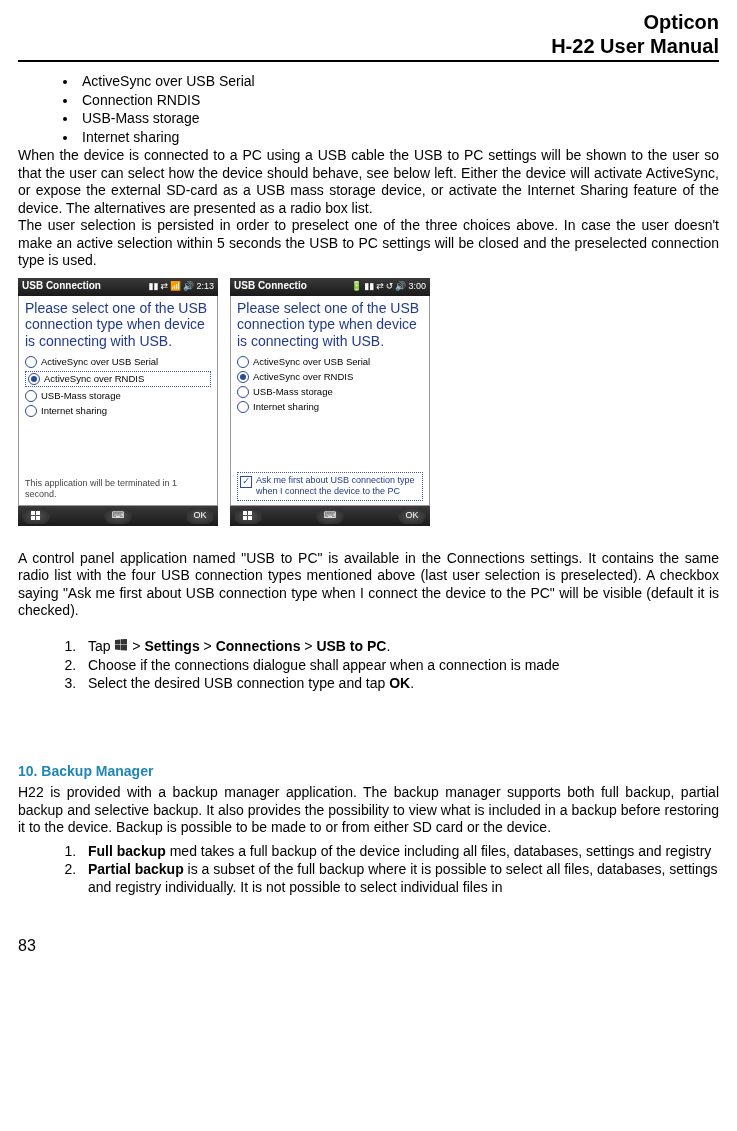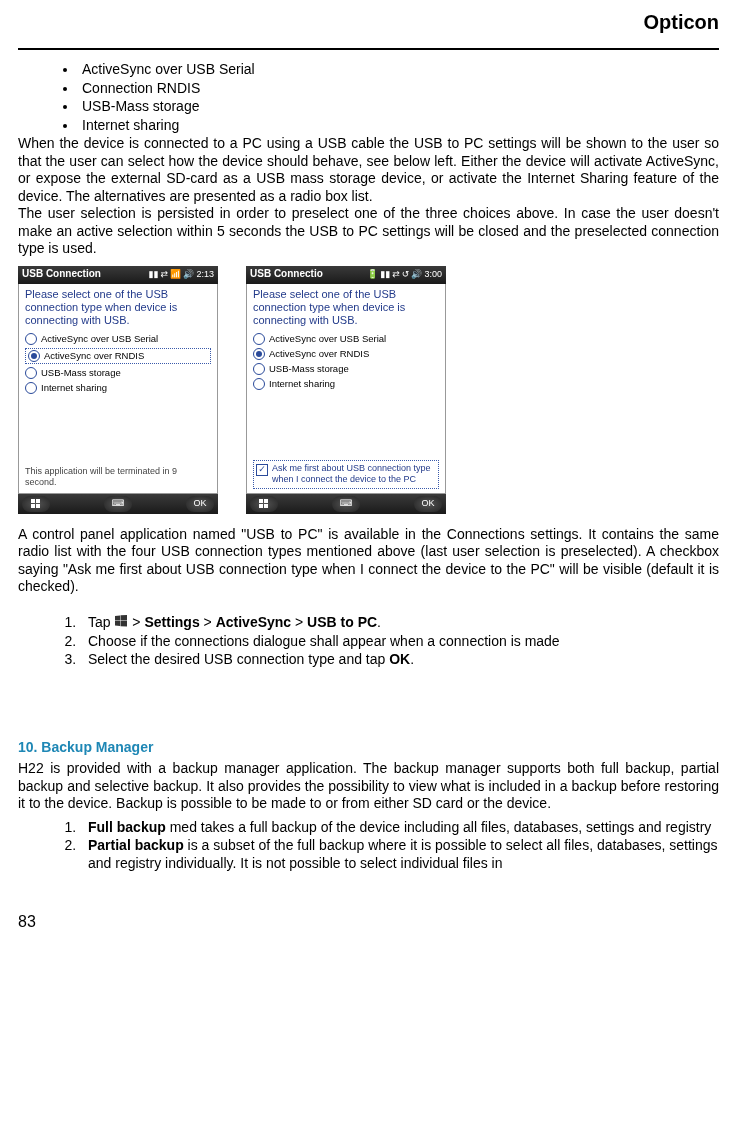--- a/index.html
+++ b/index.html
@@ -11,32 +11,32 @@
     padding: 10px 18px 20px 18px;
     width: 737px;
     box-sizing: border-box;
     line-height: 1.25;
   }
   .header {
     text-align: right;
     font-weight: bold;
     font-size: 20px;
     border-bottom: 2px solid #000;
-    padding-bottom: 14px;
+    padding-bottom: 2px;
     margin-bottom: 11px;
     line-height: 1.2;
   }
   ul.topbullets {
     list-style: disc;
     margin: 0 0 0 40px;
     padding: 0 0 0 20px;
   }
   ul.topbullets li { padding-left: 4px; margin: 1px 0; }
   p { margin: 0; text-align: justify; }
-  .screenshots { display: flex; gap: 28px; margin: 8px 0 10px 0; }
+  .screenshots { display: flex; gap: 12px; margin: 8px 0 10px 0; }
   .phone {
     width: 200px;
     font-family: Tahoma, Arial, sans-serif;
     font-size: 10px;
     color: #000;
   }
   .titlebar {
     background: linear-gradient(#3a3a3a, #1a1a1a);
     color: #fff;
     display: flex;
@@ -50,21 +50,21 @@
   .tb-icons span { font-size: 9px; }
   .phone-body {
     border: 1px solid #999;
     border-top: none;
     height: 210px;
     padding: 4px 6px;
     background: #fff;
     position: relative;
     box-sizing: border-box;
   }
-  .phone-instr { font-size: 11px; color: #223a8a; margin-bottom: 6px; line-height: 1.2; }
+  .phone-instr { font-size: 14px; color: #223a8a; margin-bottom: 6px; line-height: 1.2; }
   .radio-row { display: flex; align-items: center; gap: 4px; margin: 3px 0; font-size: 9.5px; }
   .radio { width: 10px; height: 10px; border: 1px solid #2a4a9a; border-radius: 50%; display: inline-flex; align-items: center; justify-content: center; }
   .radio.sel::after { content: ""; width: 6px; height: 6px; background: #2a4a9a; border-radius: 50%; }
   .phone-footer-text { font-size: 9px; color: #444; position: absolute; bottom: 4px; left: 6px; right: 6px; }
   .checkbox-row { position: absolute; bottom: 4px; left: 6px; right: 6px; border: 1px dotted #3a5aaa; padding: 2px; font-size: 9px; color: #223a8a; display: flex; gap: 4px; align-items: flex-start; }
   .chk { width: 10px; height: 10px; border: 1px solid #2a4a9a; background: #fff; display: inline-flex; align-items: center; justify-content: center; font-size: 9px; color: #2a4a9a; flex-shrink: 0; margin-top: 1px;}
   .bottombar {
     background: linear-gradient(#3a3a3a, #1a1a1a);
     height: 20px;
     display: flex;
@@ -88,20 +88,21 @@
   }
   h2.section { color: #1e87b5; font-size: 14px; font-weight: bold; margin: 70px 0 4px 0; }
   .pagenum { margin-top: 40px; font-size: 16px; }
   b { font-weight: bold; }
 </style>
 </head>
 <body>
 
 <div class="header">
   <span>Opticon</span><br>
+  <span>H-22 User Manual</span>
 </div>
 
 <ul class="topbullets">
   <li>ActiveSync over USB Serial</li>
   <li>Connection RNDIS</li>
   <li>USB-Mass storage</li>
   <li>Internet sharing</li>
 </ul>
 
 <p>When the device is connected to a PC using a USB cable the USB to PC settings will be shown to the user so that the user can select how the device should behave, see below left. Either the device will activate ActiveSync, or expose the external SD-card as a USB mass storage device, or activate the Internet Sharing feature of the device. The alternatives are presented as a radio box list.</p>
@@ -131,21 +132,21 @@
           <span>ActiveSync over RNDIS</span>
         </div>
       <div class="radio-row">
           <span class="radio"></span>
           <span>USB-Mass storage</span>
         </div>
       <div class="radio-row">
           <span class="radio"></span>
           <span>Internet sharing</span>
         </div>
-      <div class="phone-footer-text">This application will be terminated in  9 second.</div>
+      <div class="phone-footer-text">This application will be terminated in  1 second.</div>
     </div>
     <div class="bottombar">
       <span class="bb-btn">
         <svg width="10" height="10" viewBox="0 0 10 10">
             <rect x="0" y="0" width="4" height="4" fill="#fff"></rect>
             <rect x="5" y="0" width="4" height="4" fill="#fff"></rect>
             <rect x="0" y="5" width="4" height="4" fill="#fff"></rect>
             <rect x="5" y="5" width="4" height="4" fill="#fff"></rect>
           </svg>
       </span>
@@ -197,30 +198,30 @@
             <rect x="0" y="5" width="4" height="4" fill="#fff"></rect>
             <rect x="5" y="5" width="4" height="4" fill="#fff"></rect>
           </svg>
       </span>
       <span class="bb-btn">⌨</span>
       <span class="bb-btn">OK</span>
     </div>
   </div>
 </div>
 
-<p style="margin-top:12px;">A control panel application named "USB to PC" is available in the Connections settings. It contains the same radio list with the four USB connection types mentioned above (last user selection is preselected). A checkbox saying "Ask me first about USB connection type when I connect the device to the PC" will be visible (default it is checked).</p>
+<p style="margin-top:24px;">A control panel application named "USB to PC" is available in the Connections settings. It contains the same radio list with the four USB connection types mentioned above (last user selection is preselected). A checkbox saying "Ask me first about USB connection type when I connect the device to the PC" will be visible (default it is checked).</p>
 
 <ol class="steps" style="margin-top:18px;">
   <li>
     <span>Tap </span><span class="win-icon"><svg width="14" height="12" viewBox="0 0 14 12">
           <path d="M1 1 L6 0.4 L6 5.5 L1 5.5 Z" fill="#333"></path>
           <path d="M6.5 0.35 L13 0 L13 5.5 L6.5 5.5 Z" fill="#333"></path>
           <path d="M1 6 L6 6 L6 11.1 L1 10.5 Z" fill="#333"></path>
           <path d="M6.5 6 L13 6 L13 11.5 L6.5 11.15 Z" fill="#333"></path>
-        </svg></span><span> &gt; </span><b>Settings</b><span> &gt; </span><b>ActiveSync</b><span> &gt; </span><b>USB to PC</b><span>.</span>
+        </svg></span><span> &gt; </span><b>Settings</b><span> &gt; </span><b>Connections</b><span> &gt; </span><b>USB to PC</b><span>.</span>
   </li>
   <li>Choose if the connections dialogue shall appear when a connection is made</li>
   <li>
     <span>Select the desired USB connection type and tap </span><b>OK</b><span>.</span>
   </li>
 </ol>
 
 <h2 class="section">
   <span>10.</span>
   <span>Backup Manager</span>

